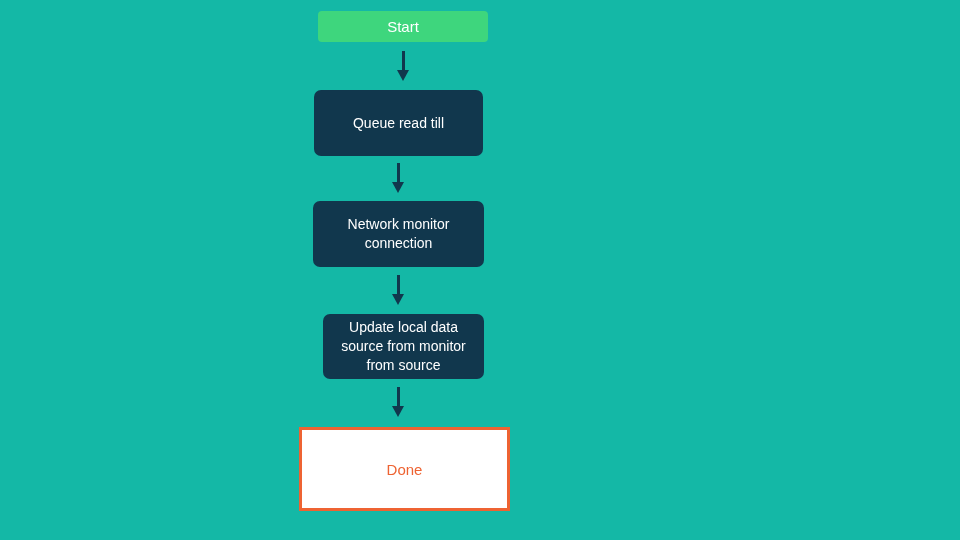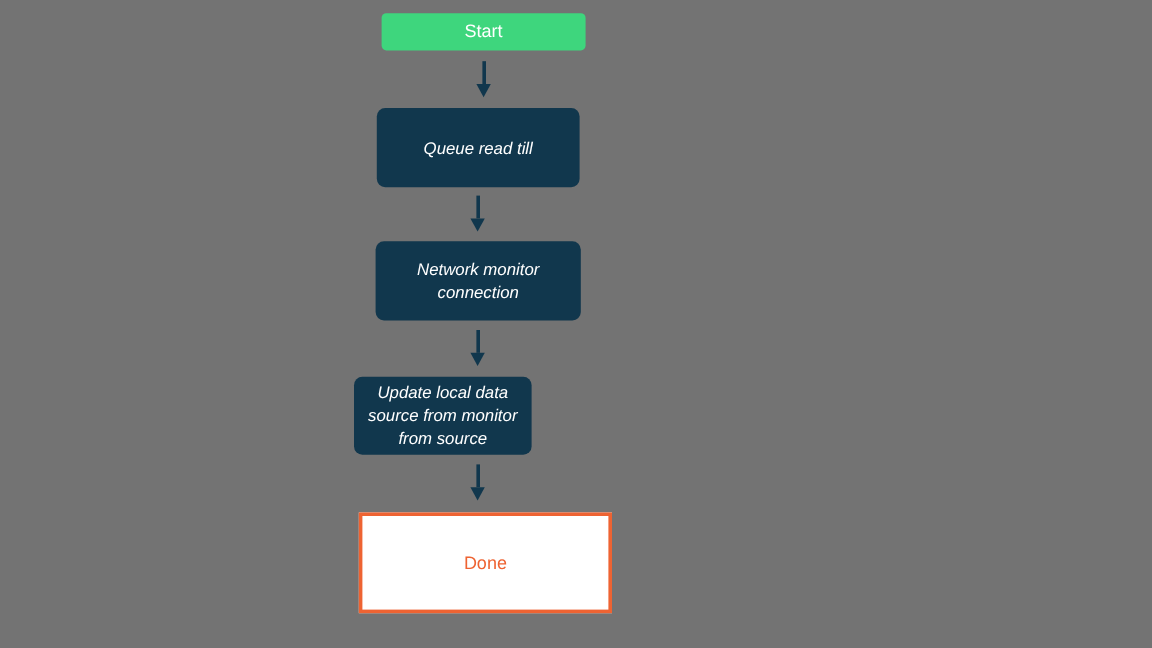--- a/index.html
+++ b/index.html
@@ -1,20 +1,20 @@
 <!DOCTYPE html>
 <html><head>
 <meta charset="utf-8">
 <style>
   html, body { margin: 0; padding: 0; background: #ffffff; }
   .canvas {
     position: relative;
     width: 960px;
     height: 540px;
-    background: #737373;
+    background: #14b8a6;
     overflow: hidden;
     font-family: "Liberation Sans", sans-serif;
   }
   .node {
     position: absolute;
     box-sizing: border-box;
     display: flex;
     flex-direction: column;
     align-items: center;
     justify-content: center;
@@ -25,21 +25,20 @@
     color: #ffffff;
     border-radius: 4px;
     font-size: 15px;
   }
   .node--process {
     background: #11374D;
     color: #ffffff;
     border-radius: 7px;
     font-size: 14px;
     line-height: 19px;
-    font-style: italic;
   }
   .node--terminal {
     background: #ffffff;
     border: 3px solid #EE6332;
     color: #EE6332;
     font-size: 15px;
   }
   .node .line { display: block; }
   .arrow {
     position: absolute;
@@ -87,21 +86,21 @@
   <div class="node node--process" style="left:313px; top:201px; width:171px; height:66px;">
     <span class="line">Network monitor</span>
     <span class="line">connection</span>
   </div>
 
   <div class="arrow" style="left:392px; top:275px; height:30px;">
     <div class="arrow-shaft"></div>
     <div class="arrow-head"></div>
   </div>
 
-  <div class="node node--process" style="left:295px; top:314px; width:148px; height:65px;">
+  <div class="node node--process" style="left:323px; top:314px; width:161px; height:65px;">
     <span class="line">Update local data</span>
     <span class="line">source from monitor</span>
     <span class="line">from source</span>
   </div>
 
   <div class="arrow" style="left:392px; top:387px; height:30px;">
     <div class="arrow-shaft"></div>
     <div class="arrow-head"></div>
   </div>
 

